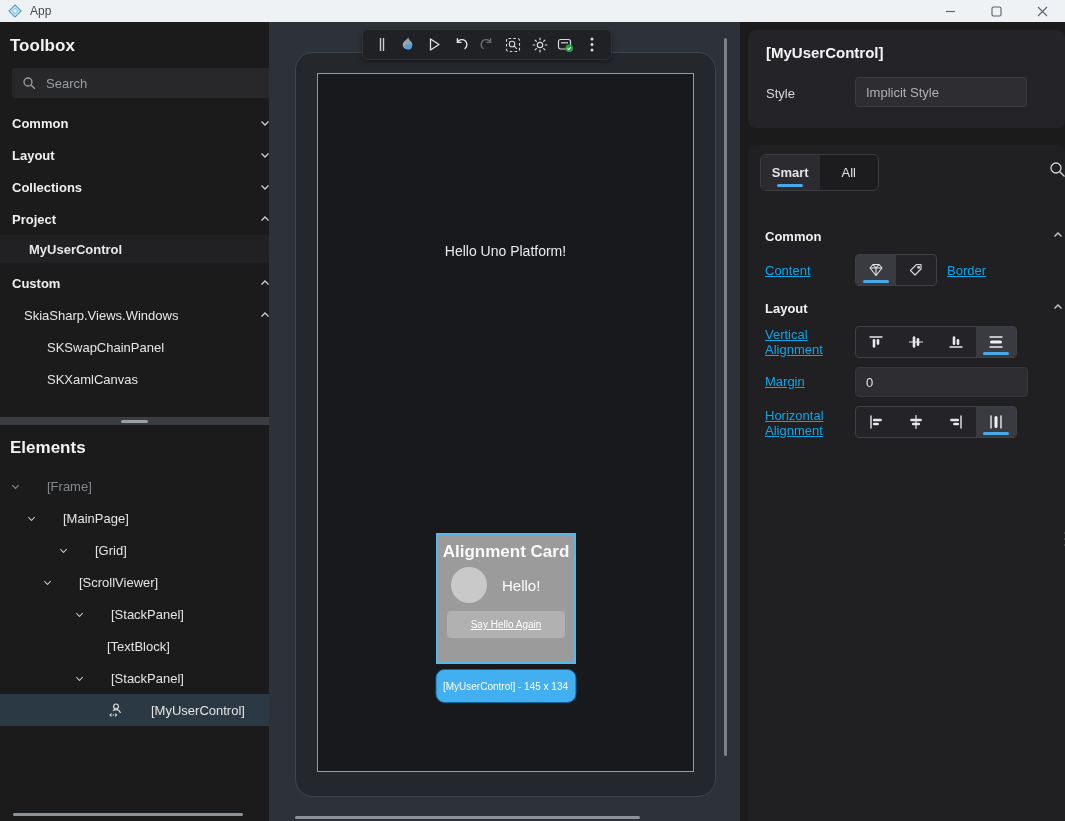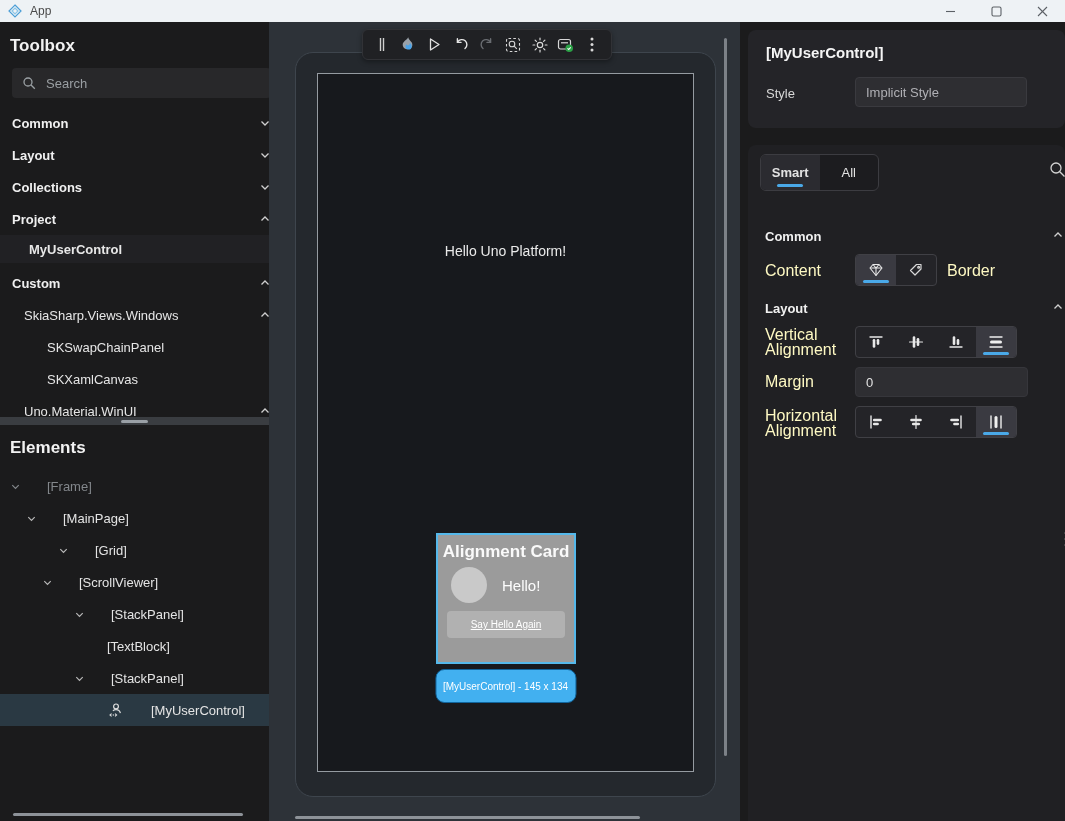--- a/index.html
+++ b/index.html
@@ -97,21 +97,21 @@
           background:#1c1c1f; border:1px solid #3c3c41; border-radius:6px; display:flex; overflow:hidden; }
   .tab { flex:1; display:flex; align-items:center; justify-content:center; position:relative;
          font-size:13px; color:#e2e2e2; }
   .tab.active { background:#2b2b30; font-weight:bold; }
   .tab.active .underline { position:absolute; bottom:3px; left:50%; transform:translateX(-50%);
                            width:26px; height:3px; background:#4aa9e8; border-radius:2px; }
   .rp-search { position:absolute; top:16px; left:301px; }
 
   .sec-header { position:absolute; left:17px; font-size:13px; font-weight:bold; color:#f0f0f0; }
   .sec-chevron { position:absolute; left:304px; }
-  .prop-label { position:absolute; left:17px; font-size:16px; color:#fef9c3; line-height:15px; }
+  .prop-label { position:absolute; left:17px; font-size:13px; color:#0ea5e9; line-height:15px;text-decoration:underline; }
   .seg { position:absolute; left:107px; display:flex; background:#242428;
          border:1px solid #404045; border-radius:4px; overflow:hidden; }
   .seg-cell { width:40px; height:30px; display:flex; align-items:center; justify-content:center;
               position:relative; }
   .seg-cell.sel { background:#3a3a41; }
   .seg-cell.sel .underline { position:absolute; bottom:2px; left:50%; transform:translateX(-50%);
                              width:26px; height:3px; background:#4aa9e8; border-radius:2px; }
   .margin-input { position:absolute; left:107px; width:173px; height:30px;
                   background:#2e2e32; border:1px solid #36363b; border-radius:4px;
                   color:#e2e2e2; font-size:13px; padding:0 10px;
@@ -219,28 +219,20 @@
                 <path d="M2.5 7.5 6 4l3.5 3.5"></path>
               </svg>
             </span>
         </div>
         <div class="tb-row" style="padding-left:47px;">
           <span class="lbl reg">SKSwapChainPanel</span>
         </div>
         <div class="tb-row" style="padding-left:47px;">
           <span class="lbl reg">SKXamlCanvas</span>
         </div>
-        <div class="tb-row" style="padding-left:24px;">
-          <span class="lbl reg">Uno.Material.WinUI</span>
-          <span>
-              <svg width="12" height="12" viewBox="0 0 12 12" fill="none" stroke="#cfcfcf" stroke-width="1.3">
-                <path d="M2.5 7.5 6 4l3.5 3.5"></path>
-              </svg>
-            </span>
-        </div>
       </div>
     </div>
 
     <div class="splitter">
       <div class="grip"></div>
     </div>
 
     <div class="elements">
       <div class="panel-title" style="margin-top:13px;">Elements</div>
       <div class="tree">

